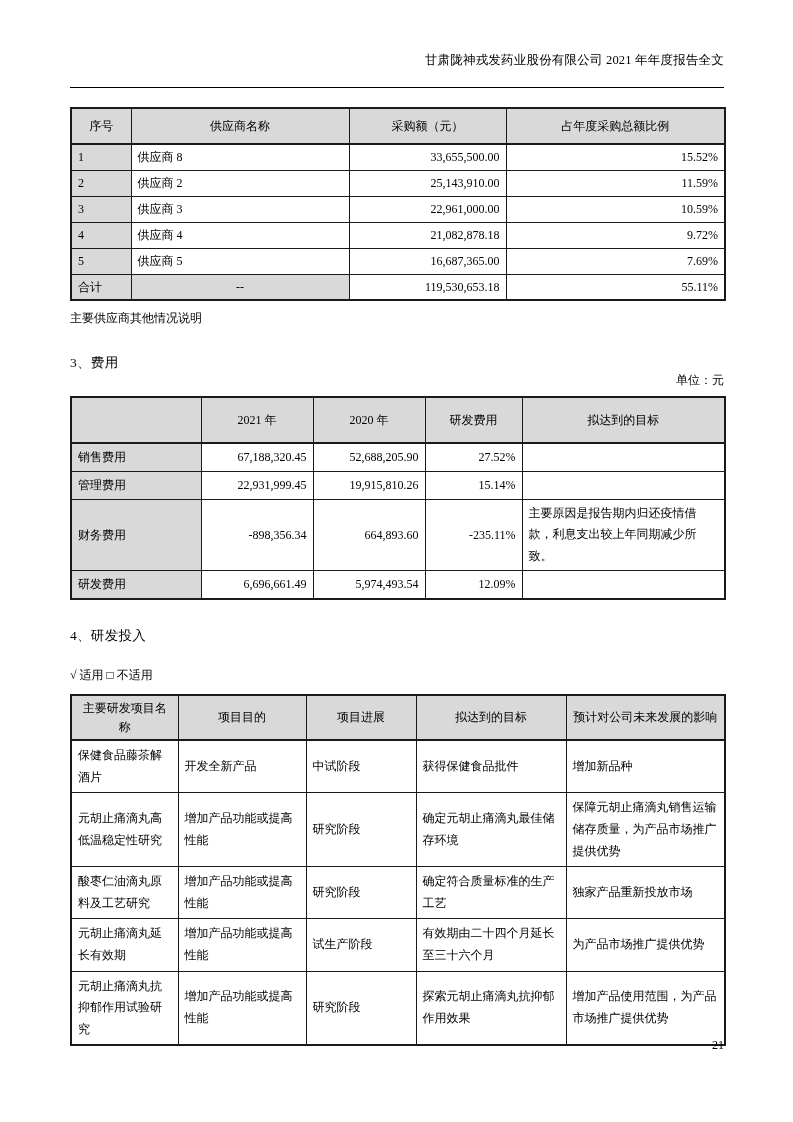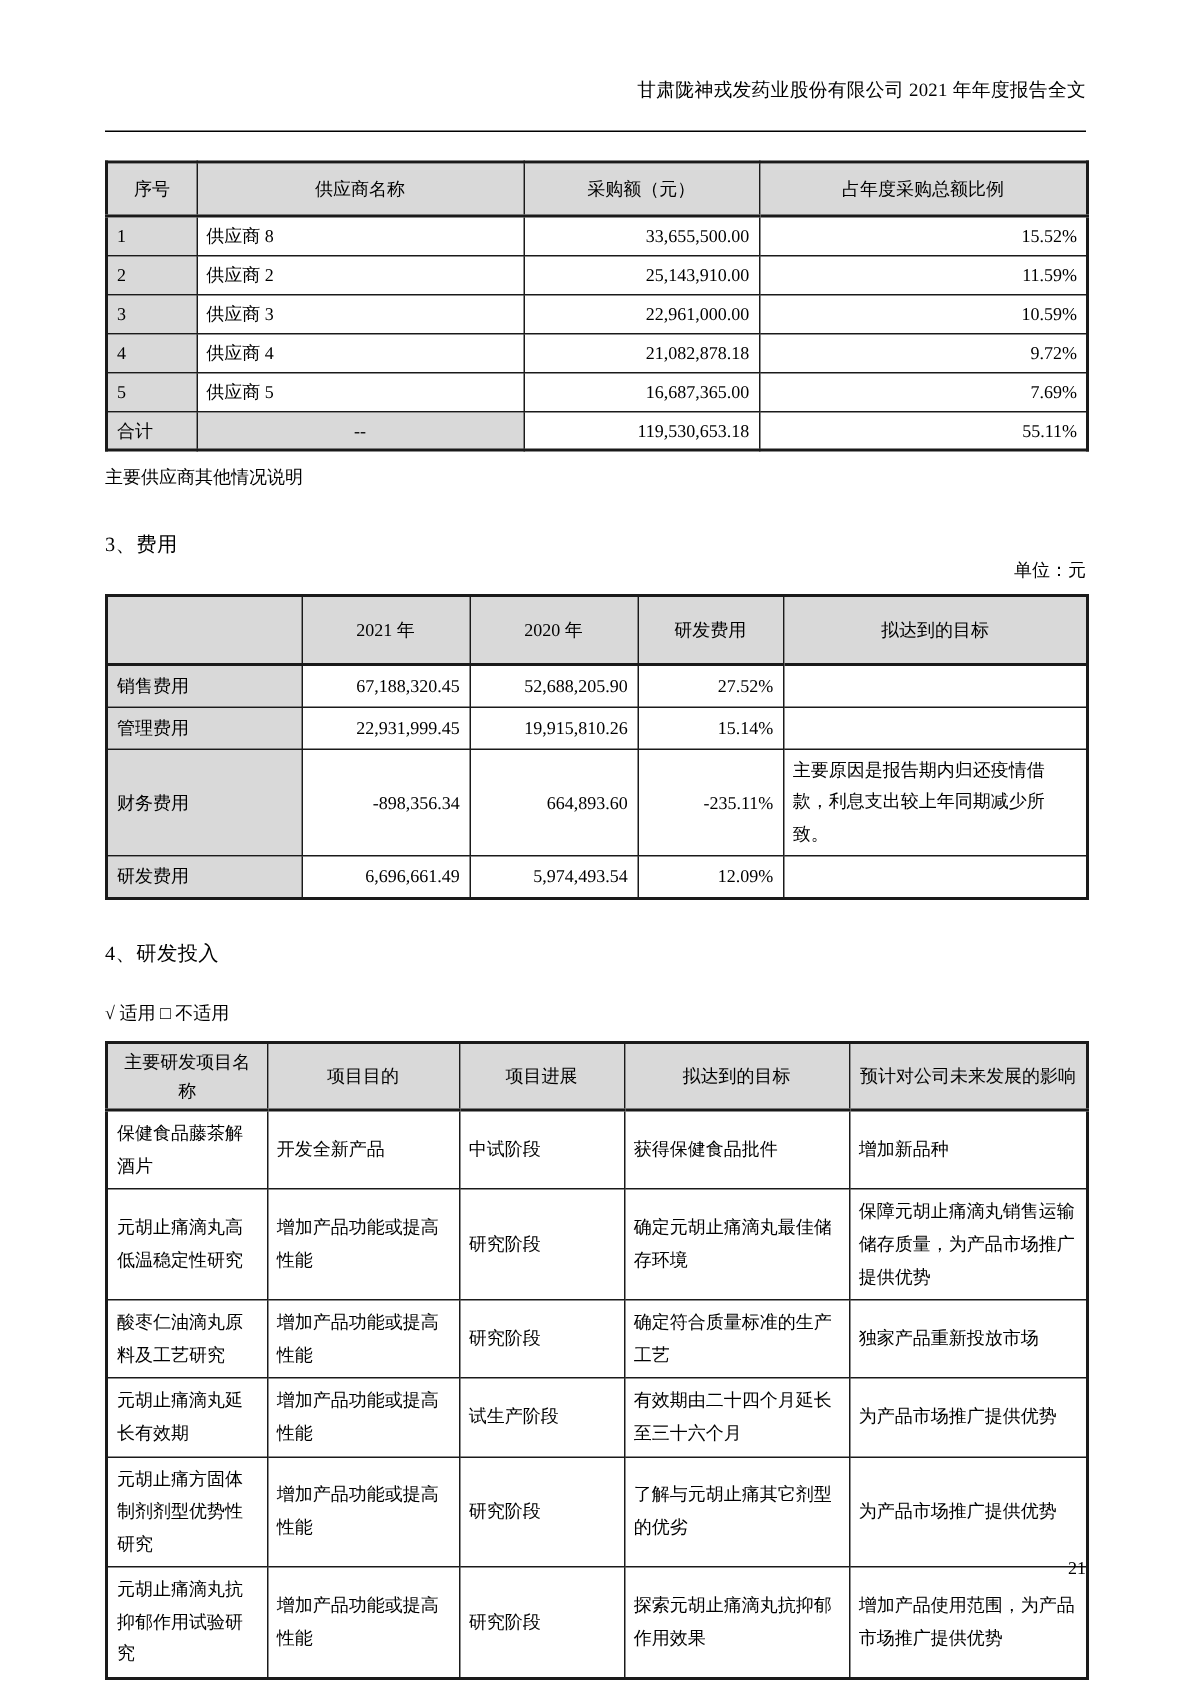--- a/index.html
+++ b/index.html
@@ -232,27 +232,20 @@
         <td class="tl">确定符合质量标准的生产工艺</td>
         <td class="tl">独家产品重新投放市场</td>
       </tr>
       <tr class="rd-r3">
         <td class="tl">元胡止痛滴丸延长有效期</td>
         <td class="tl">增加产品功能或提高性能</td>
         <td class="tl">试生产阶段</td>
         <td class="tl">有效期由二十四个月延长至三十六个月</td>
         <td class="tl">为产品市场推广提供优势</td>
       </tr>
-      <tr class="rd-r4">
-        <td class="tl">元胡止痛方固体制剂剂型优势性研究</td>
-        <td class="tl">增加产品功能或提高性能</td>
-        <td class="tl">研究阶段</td>
-        <td class="tl">了解与元胡止痛其它剂型的优劣</td>
-        <td class="tl">为产品市场推广提供优势</td>
-      </tr>
       <tr class="rd-r5">
         <td class="tl">元胡止痛滴丸抗抑郁作用试验研究</td>
         <td class="tl">增加产品功能或提高性能</td>
         <td class="tl">研究阶段</td>
         <td class="tl">探索元胡止痛滴丸抗抑郁作用效果</td>
         <td class="tl">增加产品使用范围，为产品市场推广提供优势</td>
       </tr>
 
     </tbody>
   </table>

